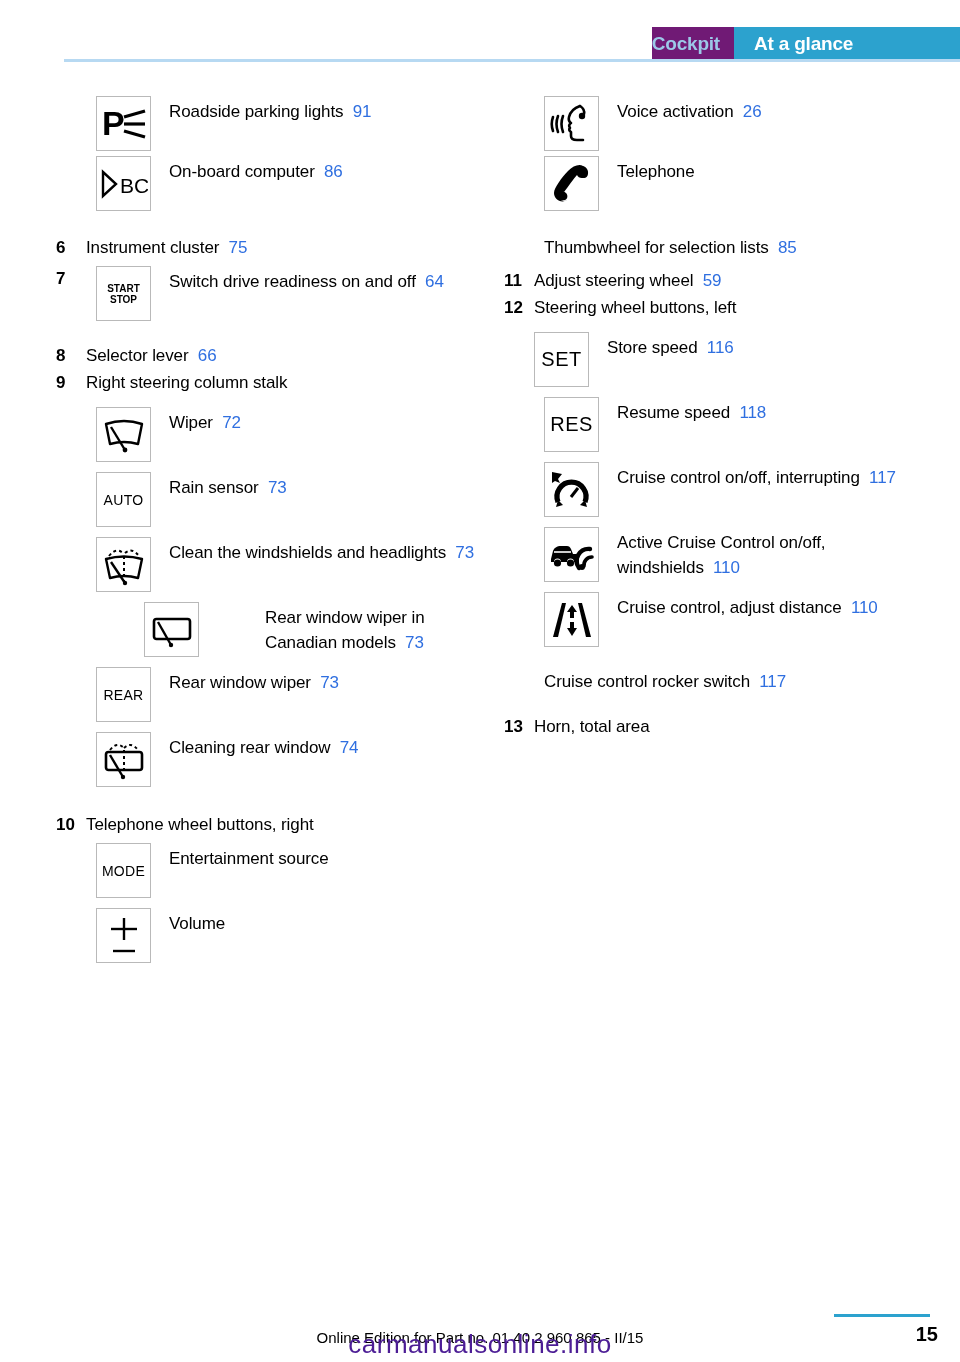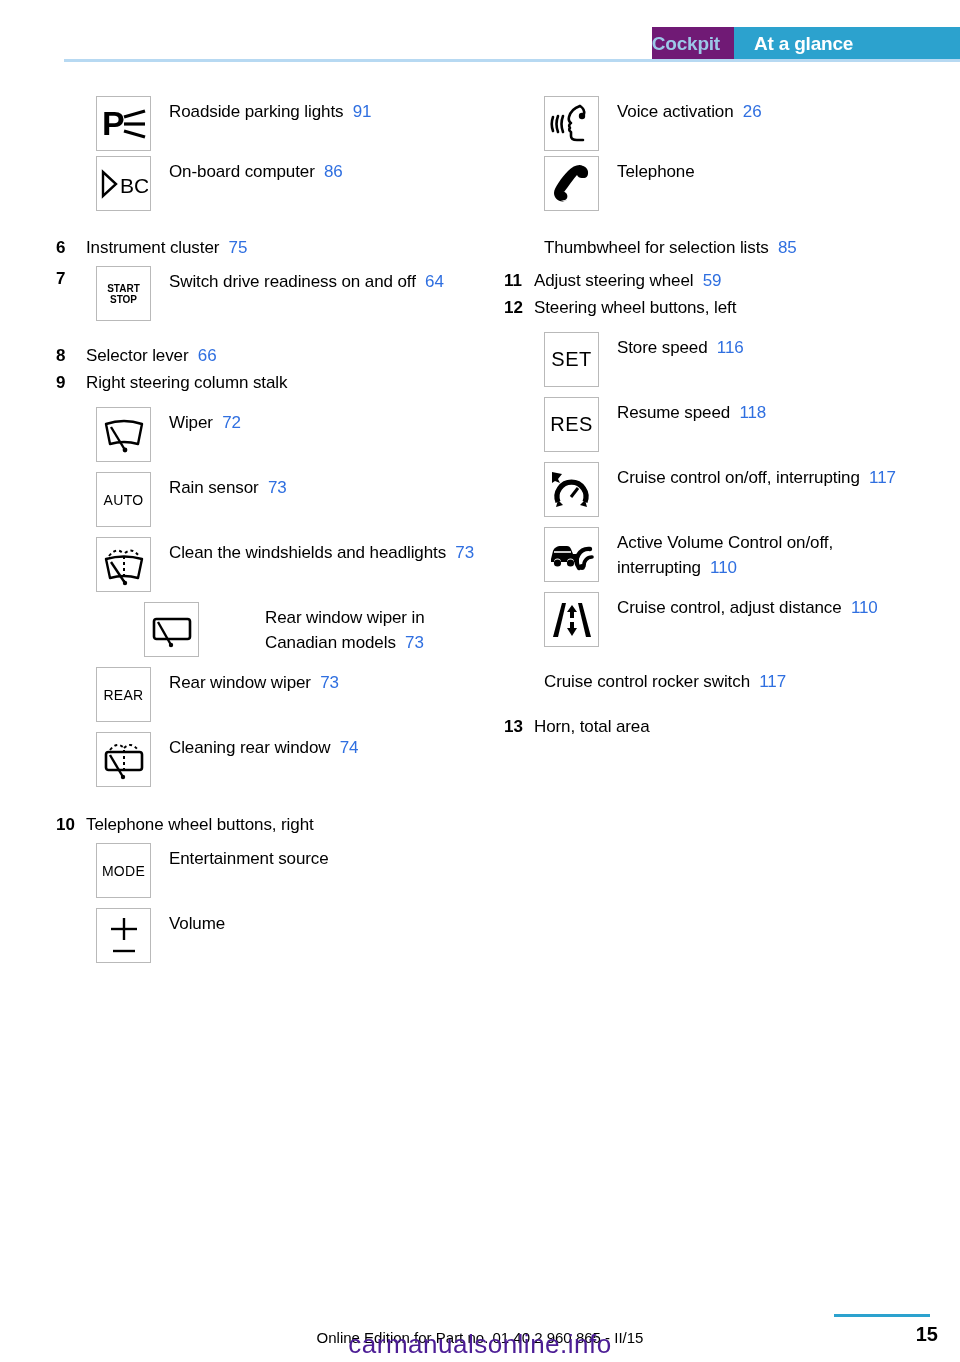--- a/index.html
+++ b/index.html
@@ -262,21 +262,21 @@
       <div class="row row-plain" style="margin-top: 8px;">
         <div class="num">11</div>
         <div class="txt"><span>Adjust steering wheel</span><span class="pg">59</span></div>
       </div>
       <div class="row row-plain" style="margin-top: 2px;">
         <div class="num">12</div>
         <div class="txt"><span>Steering wheel buttons, left</span></div>
       </div>
       <div class="row row-icon" style="margin-top: 12px;">
         <div class="num"></div>
-        <div class="iconbox" style="margin-left: 10px;">
+        <div class="iconbox" style="margin-left: 0;">
           <div class="ic-big">SET</div>
         </div>
         <div class="txt icon-label-wrap"><span>Store speed</span><span class="pg">116</span></div>
       </div>
       <div class="row row-icon" style="margin-top: 10px;">
         <div class="num"></div>
         <div class="iconbox" style="margin-left: 10px;">
           <div class="ic-big">RES</div>
         </div>
         <div class="txt icon-label-wrap"><span>Resume speed</span><span class="pg">118</span></div>
@@ -300,21 +300,21 @@
           <svg width="46" height="36" viewBox="0 0 46 36">
             <path d="M2 22 L4 14 C5 11 8 9 12 9 L18 9 C20 9 21 10 22 12 L24 17 L27 17 C29 17 30 18 30 20 L30 25 L25 25 A3.5 3.5 0 0 0 18 25 L12 25 A3.5 3.5 0 0 0 5 25 L2 25 Z" fill="#000"></path>
             <circle cx="8.5" cy="26" r="3.6" fill="#000"></circle>
             <circle cx="21.5" cy="26" r="3.6" fill="#000"></circle>
             <line x1="5" y1="15" x2="22" y2="15" stroke="#fff" stroke-width="1.6"></line>
             <path d="M41 12 A12 12 0 0 0 30 31" fill="none" stroke="#000" stroke-width="4.4" stroke-linecap="round"></path>
             <path d="M43 20 A8 8 0 0 0 35 29" fill="none" stroke="#000" stroke-width="3.6" stroke-linecap="round"></path>
             <circle cx="33" cy="30" r="3" fill="#000"></circle>
           </svg>
         </div>
-        <div class="txt icon-label-wrap"><span>Active Volume Control on/off, interrupting</span><span class="pg">110</span></div>
+        <div class="txt icon-label-wrap"><span>Active Cruise Control on/off, windshields</span><span class="pg">110</span></div>
       </div>
       <div class="row row-icon" style="margin-top: 10px;">
         <div class="num"></div>
         <div class="iconbox" style="margin-left: 10px;">
           <svg width="46" height="40" viewBox="0 0 46 40">
             <path d="M13 3 L4 37 L9 37 L17 3 Z" fill="#000"></path>
             <path d="M33 3 L42 37 L37 37 L29 3 Z" fill="#000"></path>
             <path d="M23 5 L18 12 L21 12 L21 18 L25 18 L25 12 L28 12 Z" fill="#000"></path>
             <path d="M23 36 L18 28 L21 28 L21 22 L25 22 L25 28 L28 28 Z" fill="#000"></path>
           </svg>

